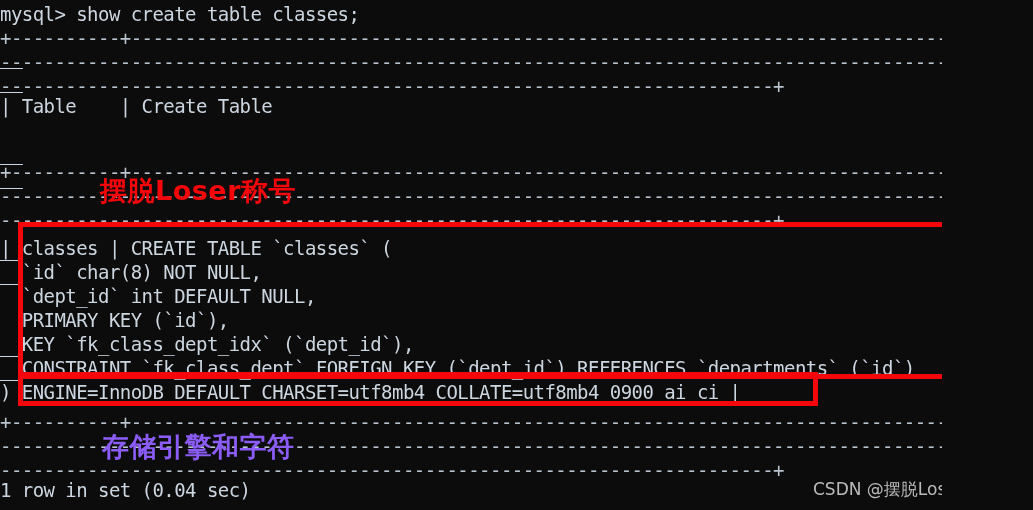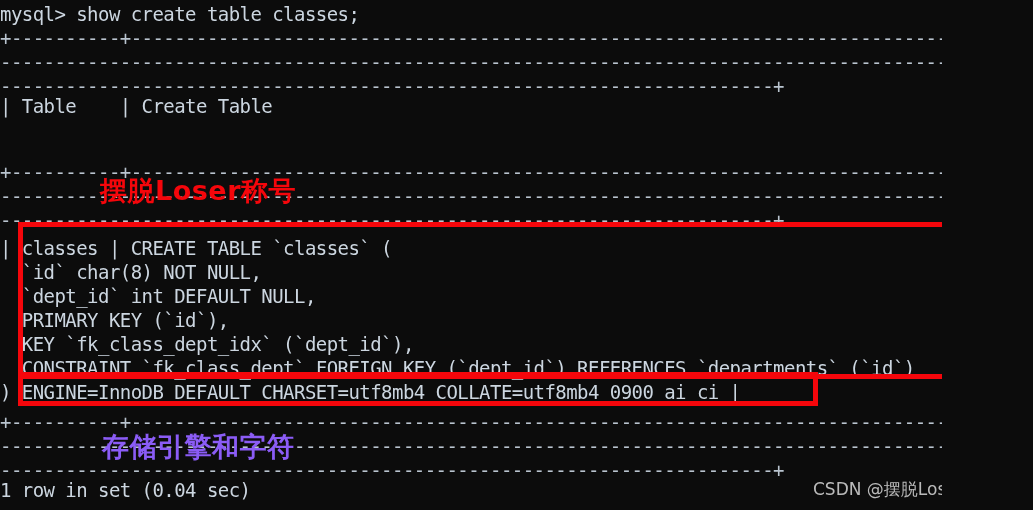--- a/index.html
+++ b/index.html
@@ -19,20 +19,21 @@
     position: relative;
     width: 942px;
     height: 510px;
     background: #0c0c0c;
     color: #ccd6e0;
     font-size: 19px;
     line-height: 24px;
     letter-spacing: 0px;
     white-space: pre;
     overflow: hidden;
+    text-decoration: underline;
   }
 
   .line {
     position: absolute;
     left: 0;
     white-space: pre;
     font-family: "DejaVu Sans Mono", "Liberation Mono", monospace;
     font-size: 19px;
     line-height: 24px;
     color: #ccd6e0;

